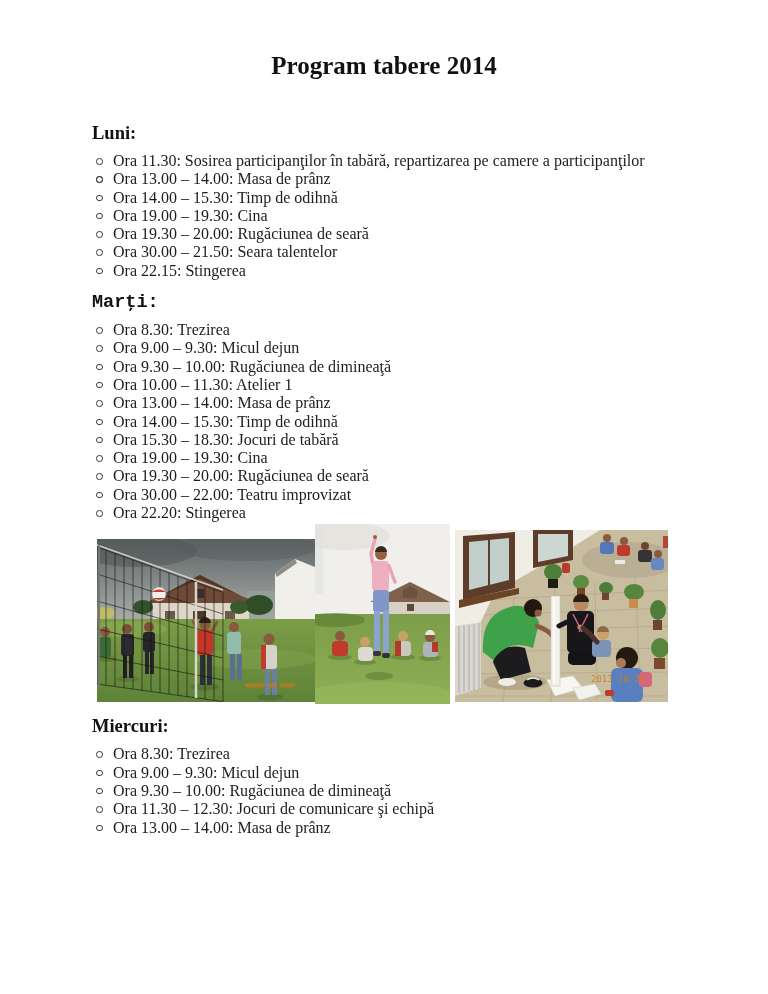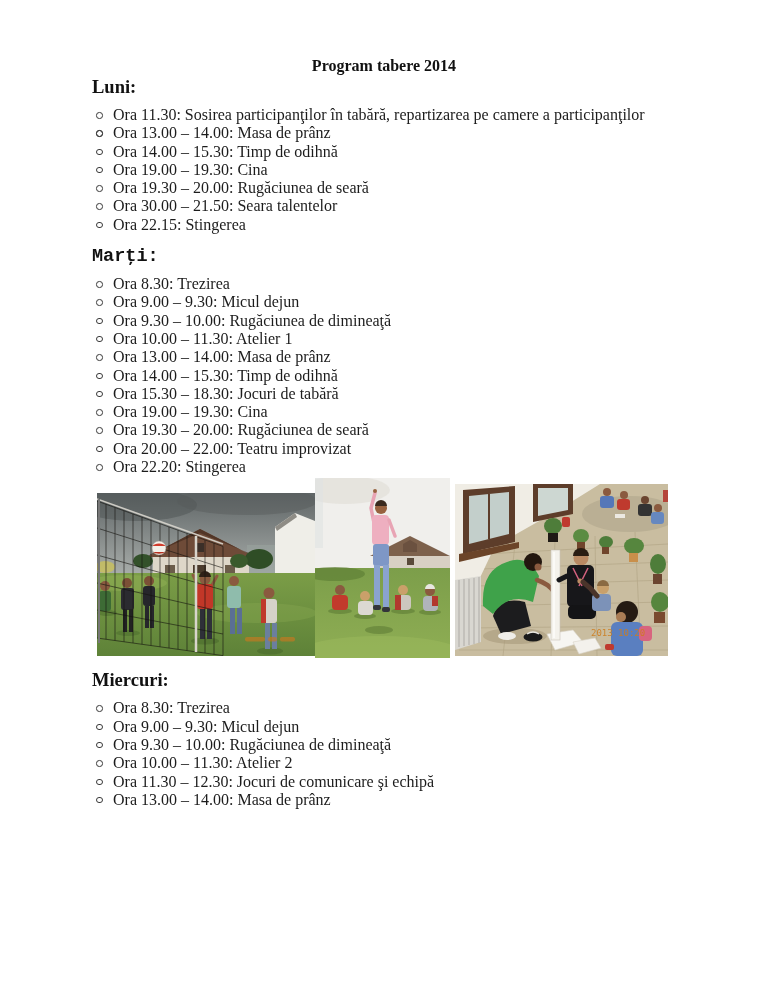--- a/index.html
+++ b/index.html
@@ -3,25 +3,25 @@
 <meta charset="utf-8">
 <style>
   html,body{margin:0;padding:0;background:#ffffff;}
   body{
     width:768px;height:994px;overflow:hidden;position:relative;
     font-family:"Liberation Serif","DejaVu Serif",serif;color:#1c1c1c;
     -webkit-font-smoothing:antialiased;
   }
   .doc-title{
     margin:54px 0 0 0;text-align:center;
-    font-size:16px;font-weight:bold;line-height:24px;color:#111;
+    font-size:25px;font-weight:bold;line-height:24px;color:#111;
   }
   .content{margin-left:92px;width:602px;}
   .day-heading{font-size:18.5px;font-weight:bold;line-height:19px;margin:0;color:#111;}
-  .h-luni{}
+  .h-luni{margin-top:46px;}
   .h-marti{margin-top:13px;font-family:Liberation Mono, monospace;}
   .h-miercuri{margin-top:12px;}
   ul.schedule{
     list-style:none;margin:9px 0 0 0;padding:0;
     font-size:16px;line-height:18.3px;
   }
   ul.schedule li{position:relative;padding-left:21px;white-space:nowrap;}
   ul.schedule li.wrap{white-space:normal;text-align:justify;}
   .blt{
     position:absolute;left:4px;top:6px;width:4.5px;height:4.5px;
@@ -57,21 +57,21 @@
   <ul class="schedule">
     <li><span class="blt"></span><span>Ora 8.30: Trezirea</span></li>
     <li><span class="blt"></span><span>Ora 9.00 – 9.30: Micul dejun</span></li>
     <li><span class="blt"></span><span>Ora 9.30 – 10.00: Rugăciunea de dimineaţă</span></li>
     <li><span class="blt"></span><span>Ora 10.00 – 11.30: Atelier 1</span></li>
     <li><span class="blt"></span><span>Ora 13.00 – 14.00: Masa de prânz</span></li>
     <li><span class="blt"></span><span>Ora 14.00 – 15.30: Timp de odihnă</span></li>
     <li><span class="blt"></span><span>Ora 15.30 – 18.30: Jocuri de tabără</span></li>
     <li><span class="blt"></span><span>Ora 19.00 – 19.30: Cina</span></li>
     <li><span class="blt"></span><span>Ora 19.30 – 20.00: Rugăciunea de seară</span></li>
-    <li><span class="blt"></span><span>Ora 20.00 – 22.00: Teatru improvizat</span></li>
+    <li><span class="blt"></span><span>Ora 30.00 – 22.00: Teatru improvizat</span></li>
     <li><span class="blt"></span><span>Ora 22.20: Stingerea</span></li>
   </ul>
 
   <div class="photos-row">
 
     <span class="photo" id="photo1">
       <svg width="218" height="163" viewBox="0 0 218 163" xmlns="http://www.w3.org/2000/svg">
         <defs>
           <linearGradient id="sky1" x1="0" y1="0" x2="0" y2="1">
             <stop offset="0" stop-color="#5f6566"></stop>
@@ -350,18 +350,17 @@
         <text x="136" y="152" font-family="DejaVu Sans Mono, monospace" font-size="9" fill="#cd7d1e" opacity="0.9">2013 10:20</text>
       </svg>
     </span>
   </div>
 
   <h2 class="day-heading h-miercuri">Miercuri:</h2>
   <ul class="schedule">
     <li><span class="blt"></span><span>Ora 8.30: Trezirea</span></li>
     <li><span class="blt"></span><span>Ora 9.00 – 9.30: Micul dejun</span></li>
     <li><span class="blt"></span><span>Ora 9.30 – 10.00: Rugăciunea de dimineaţă</span></li>
-    <li><span class="blt"></span><span>Ora 10.00 – 11.30: Atelier 2</span></li>
     <li><span class="blt"></span><span>Ora 11.30 – 12.30: Jocuri de comunicare şi echipă</span></li>
     <li><span class="blt"></span><span>Ora 13.00 – 14.00: Masa de prânz</span></li>
   </ul>
 
 </div>
 
 </body></html>

